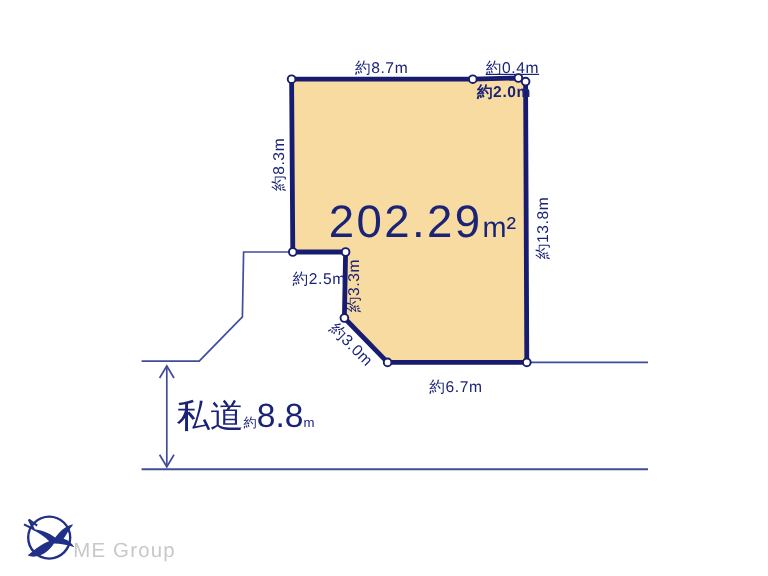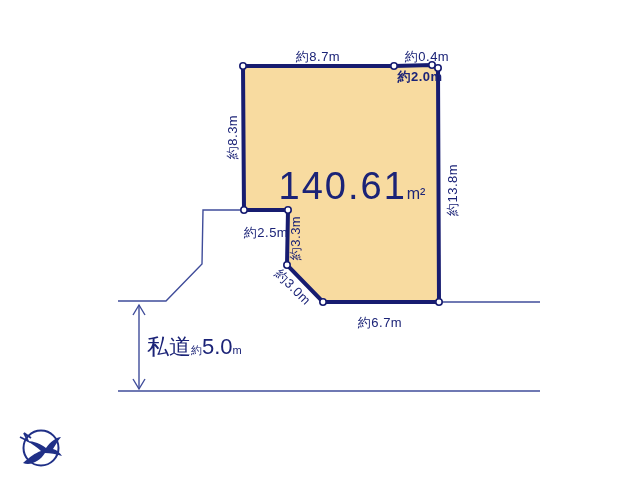--- a/index.html
+++ b/index.html
@@ -13,26 +13,26 @@
     position:absolute;font-size:13px;line-height:1;color:#1B2377;
     white-space:nowrap;transform:translate(-50%,-50%);letter-spacing:0.5px;
   }
   .rot90{transform:translate(-50%,-50%) rotate(-90deg);}
   .rot45{transform:translate(-50%,-50%) rotate(45deg);}
   .area-label{
     position:absolute;left:352px;top:186px;transform:translate(-50%,-50%);
     color:#1B2377;white-space:nowrap;letter-spacing:2px;
   }
   .area-label .val{font-size:38px;}
-  .area-label .unit{font-size:16px;letter-spacing:0;}
+  .area-label .unit{font-size:24px;letter-spacing:0;}
   .road-label{
     position:absolute;left:147px;top:347px;transform:translate(0,-50%);
     color:#1B2377;white-space:nowrap;
   }
-  .road-label .big{font-size:22px;}
+  .road-label .big{font-size:28px;}
   .road-label .small{font-size:11px;}
   .logo-text{
     position:absolute;left:61px;top:449px;font-size:17px;color:#C8C8C8;
     letter-spacing:1px;
   }
 </style>
 </head>
 <body>
 
 <div id="stage">
@@ -73,38 +73,39 @@
         C 51,441 57,437 61,437
         C 57,442 55,446 53,449
         C 57,450 60,453 62,456
         C 56,454 50,453 45,453
         C 40,461 31,466 23,463 Z"></path>
     </g>
   </svg>
 
   <div class="dim" style="left:318px;top:56px;">約8.7m</div>
 
-  <div class="dim" style="left:427px;top:56px;">約0.4m</div>
+  <div class="dim" style="left:427px;top:56px;text-decoration:underline;">約0.4m</div>
 
   <div class="dim" style="left:420px;top:76px;font-weight:bold;">約2.0m</div>
 
   <div class="dim rot90" style="left:232px;top:137px;">約8.3m</div>
 
   <div class="dim rot90" style="left:452px;top:190px;">約13.8m</div>
 
   <div class="dim" style="left:266px;top:232px;">約2.5m</div>
 
   <div class="dim rot90" style="left:295px;top:238px;">約3.3m</div>
 
   <div class="dim rot45" style="left:293px;top:287px;">約3.0m</div>
 
   <div class="dim" style="left:380px;top:322px;">約6.7m</div>
 
   <div class="area-label">
-    <span class="val">140.61</span><span class="unit">m²</span>
+    <span class="val">202.29</span><span class="unit">m²</span>
   </div>
 
   <div class="road-label">
-    <span class="big">私道</span><span class="small">約</span><span class="big">5.0</span><span class="small">m</span>
+    <span class="big">私道</span><span class="small">約</span><span class="big">8.8</span><span class="small">m</span>
   </div>
 
+  <div class="logo-text">ME Group</div>
 
 </div>
 
 </body></html>

